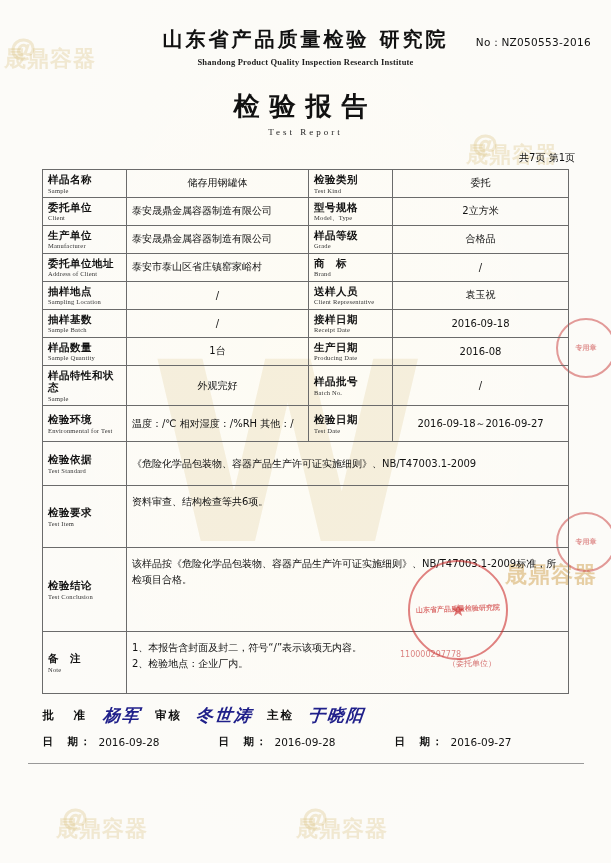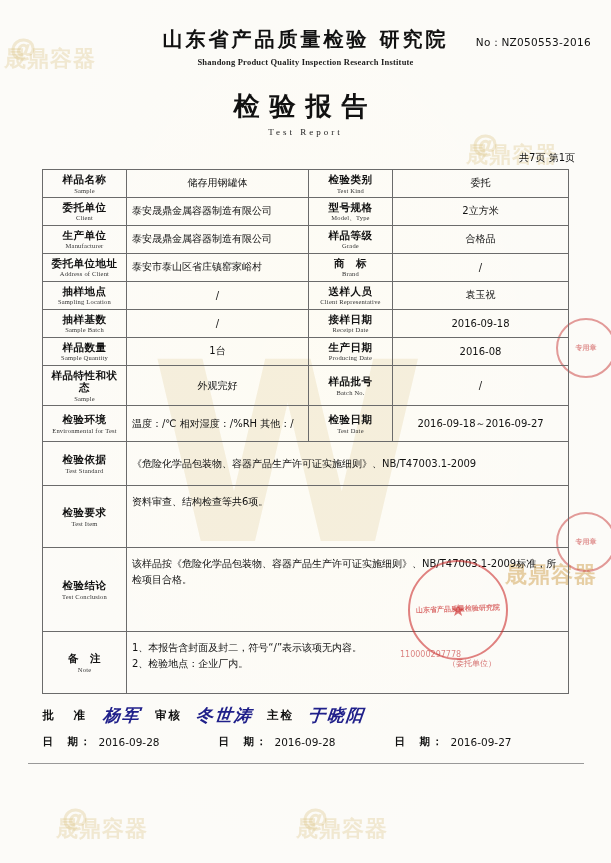--- a/index.html
+++ b/index.html
@@ -75,21 +75,21 @@
   }
   table.report td{
     border:1px solid #6b6b6b;
     padding:3px 5px;
     vertical-align:middle;
     font-size:10px;
     background:transparent;
   }
   td.lbl{
     width:78px;
-    text-align:center;
+    text-align:left;
     line-height:1.15;
   }
   td.lbl .cn{font-size:10.5px;font-weight:bold;letter-spacing:0.5px;color:#111;}
   td.lbl .en{font-size:6.5px;color:#333;letter-spacing:0.2px;display:block;margin-top:1px;
     font-family:"Liberation Serif",serif;}
   td.val{
     width:185px;
     padding-left:10px;
     font-size:10px;color:#111;
   }

